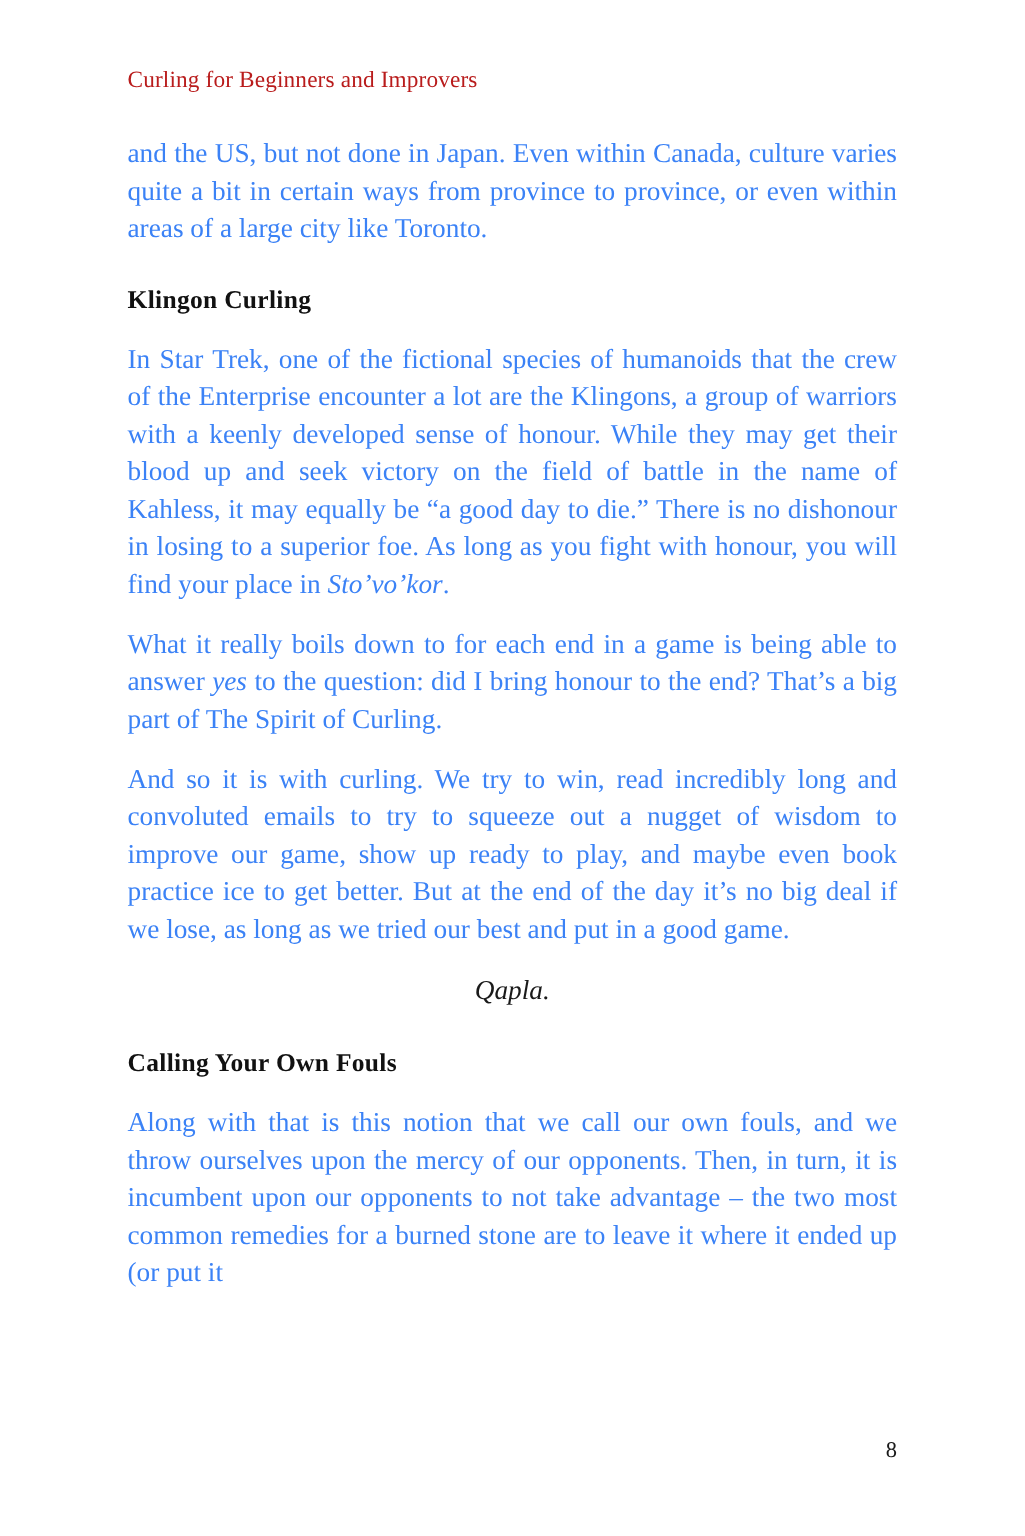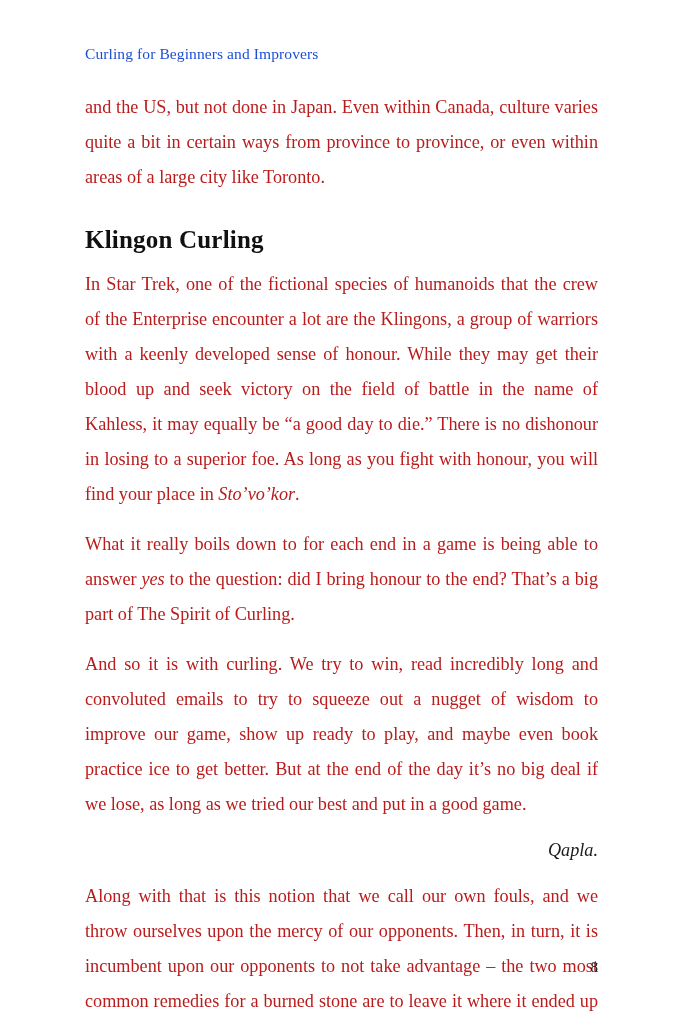--- a/index.html
+++ b/index.html
@@ -25,51 +25,51 @@
   .content-frame {
     position: absolute;
     left: 85px;
     top: 44px;
     width: 513px;
   }
   .running-header {
     font-size: 15.5px;
     line-height: 1.3;
     letter-spacing: 0.1px;
-    color: #1d4ed8;
+    color: #b91c1c;
     margin: 0 0 26px 0;
     white-space: nowrap;
   }
   .body-text {
     font-size: 18.2px;
-    line-height: 35px;
+    line-height: 25px;
     text-align: justify;
     text-justify: inter-word;
     margin: 0 0 15px 0;
-    color: #b91c1c;
+    color: #3b82f6;
     hyphens: none;
   }
   .body-text.last-para {
     margin-bottom: 0;
   }
   .section-heading {
-    font-size: 25px;
+    font-size: 17px;
     font-weight: bold;
     line-height: 26px;
-    margin: 32px 0 14px 0;
+    margin: 22px 0 14px 0;
     color: #111111;
     letter-spacing: 0.2px;
     text-align: left;
   }
   .italic-line {
     font-size: 18.2px;
     line-height: 27.2px;
     font-style: italic;
     margin: 0 0 15px 0;
-    text-align: right;
+    text-align: center;
     color: #1a1a1a;
   }
   em.inline-italic {
     font-style: italic;
   }
   .page-number {
     position: absolute;
     left: 85px;
     top: 958px;
     width: 513px;
@@ -94,20 +94,21 @@
     <h2 class="section-heading">Klingon Curling</h2>
 
     <p class="body-text"><span>In Star Trek, one of the fictional species of humanoids that the crew of the Enterprise encounter a lot are the Klingons, a group of warriors with a keenly developed sense of honour. While they may get their blood up and seek victory on the field of battle in the name of Kahless, it may equally be “a good day to die.” There is no dishonour in losing to a superior foe. As long as you fight with honour, you will find your place in </span><em class="inline-italic">Sto’vo’kor</em><span>.</span></p>
 
     <p class="body-text"><span>What it really boils down to for each end in a game is being able to answer </span><em class="inline-italic">yes</em><span> to the question: did I bring honour to the end? That’s a big part of The Spirit of Curling.</span></p>
 
     <p class="body-text">And so it is with curling. We try to win, read incredibly long and convoluted emails to try to squeeze out a nugget of wisdom to improve our game, show up ready to play, and maybe even book practice ice to get better. But at the end of the day it’s no big deal if we lose, as long as we tried our best and put in a good game.</p>
 
     <p class="italic-line">Qapla.</p>
 
+    <h2 class="section-heading">Calling Your Own Fouls</h2>
 
     <p class="body-text last-para">Along with that is this notion that we call our own fouls, and we throw ourselves upon the mercy of our opponents. Then, in turn, it is incumbent upon our opponents to not take advantage – the two most common remedies for a burned stone are to leave it where it ended up (or put it</p>
 
   </div>
 
   <div class="page-number">8</div>
 
 </div>
 
 </body></html>

